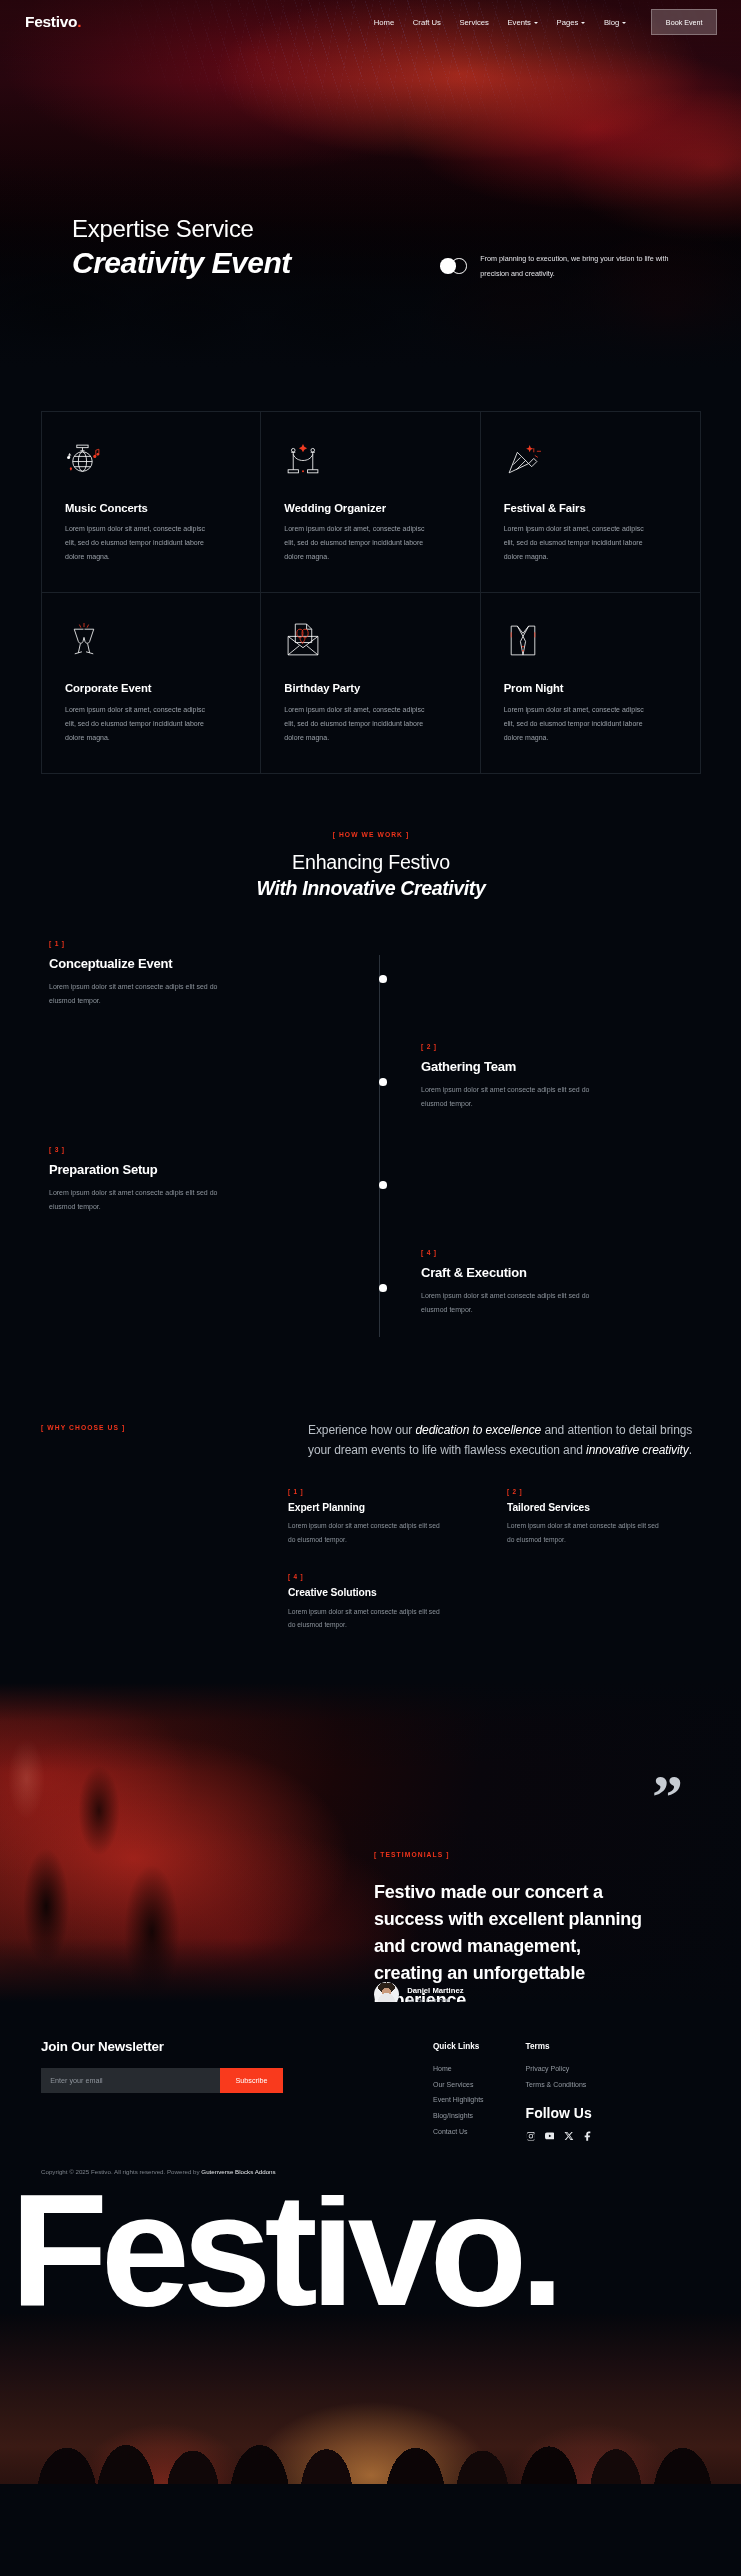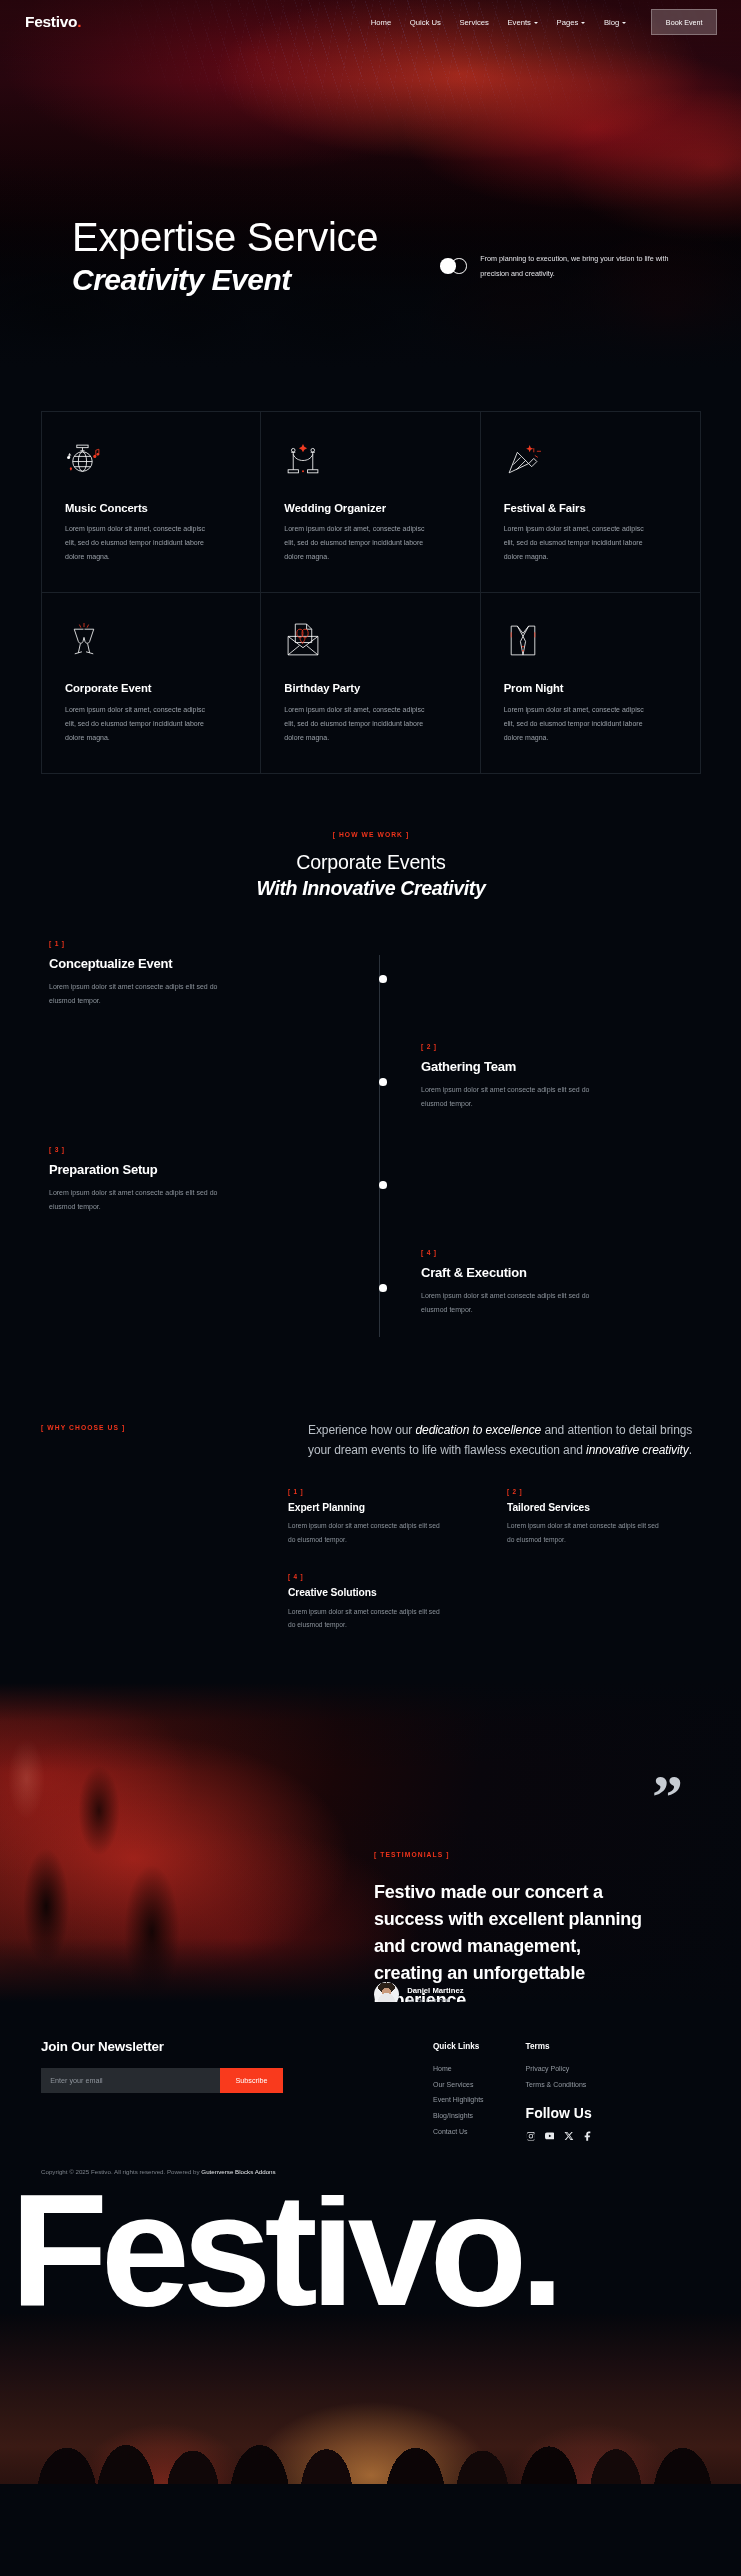--- a/index.html
+++ b/index.html
@@ -77,21 +77,21 @@
   .book-btn {
     background:rgba(255,255,255,.22);
     border:0.5px solid rgba(255,255,255,.28);
     color:#fff; font-size:7.2px;
     padding:7.2px 13.4px; cursor:pointer;
     backdrop-filter:blur(1px);
   }
 
   
   .hero-copy { position:absolute; left:72px; top:216px; z-index:10; }
-  .hero-title-1 { font-size:40px; font-weight:400; line-height:1.05; letter-spacing:-0.3px; }
+  .hero-title-1 { font-size:24px; font-weight:400; line-height:1.05; letter-spacing:-0.3px; }
   .hero-title-2 { font-size:30px; font-weight:bold; font-style:italic; line-height:1.12; letter-spacing:-0.5px; margin-top:5.2px; }
   .hero-aside {
     position:absolute; left:440px; top:251px; z-index:10;
     display:flex; align-items:center; gap:11.3px; width:242px;
   }
   .hero-marks { position:relative; width:29px; height:15.5px; flex:0 0 29px; }
   .hero-marks i {
     position:absolute; top:0; width:15.5px; height:15.5px; border-radius:50%;
     background:#fff; display:block;
   }
@@ -297,21 +297,21 @@
 
     <nav class="navbar">
       <div class="brand">
         <span>Festivo</span><span class="dot">.</span>
       </div>
       <div class="nav-links">
         <a class="nav-link" href="#">
             <span>Home</span>
           </a>
         <a class="nav-link" href="#">
-            <span>Quick Us</span>
+            <span>Craft Us</span>
           </a>
         <a class="nav-link" href="#">
             <span>Services</span>
           </a>
         <a class="nav-link" href="#">
             <span>Events</span>
             <i class="caret"></i>
           </a>
         <a class="nav-link" href="#">
             <span>Pages</span>
@@ -444,21 +444,21 @@
         </div>
         <div class="svc-title">Prom Night</div>
         <div class="svc-desc">Lorem ipsum dolor sit amet, consecte adipisc elit, sed do eiusmod tempor incididunt labore dolore magna.</div>
       </div>
 
     </div>
   </section>
 
   <section class="howwework">
     <div class="eyebrow">[ HOW WE WORK ]</div>
-    <h2 class="hww-h1">Corporate Events</h2>
+    <h2 class="hww-h1">Enhancing Festivo</h2>
     <h2 class="hww-h2">With Innovative Creativity</h2>
   </section>
 
   <div class="timeline">
     <div class="tl-line"></div>
 
     <div class="tl-row left">
       <span class="tl-dot"></span>
       <div class="tl-body">
         <div class="tl-num">[ 1 ]</div>

